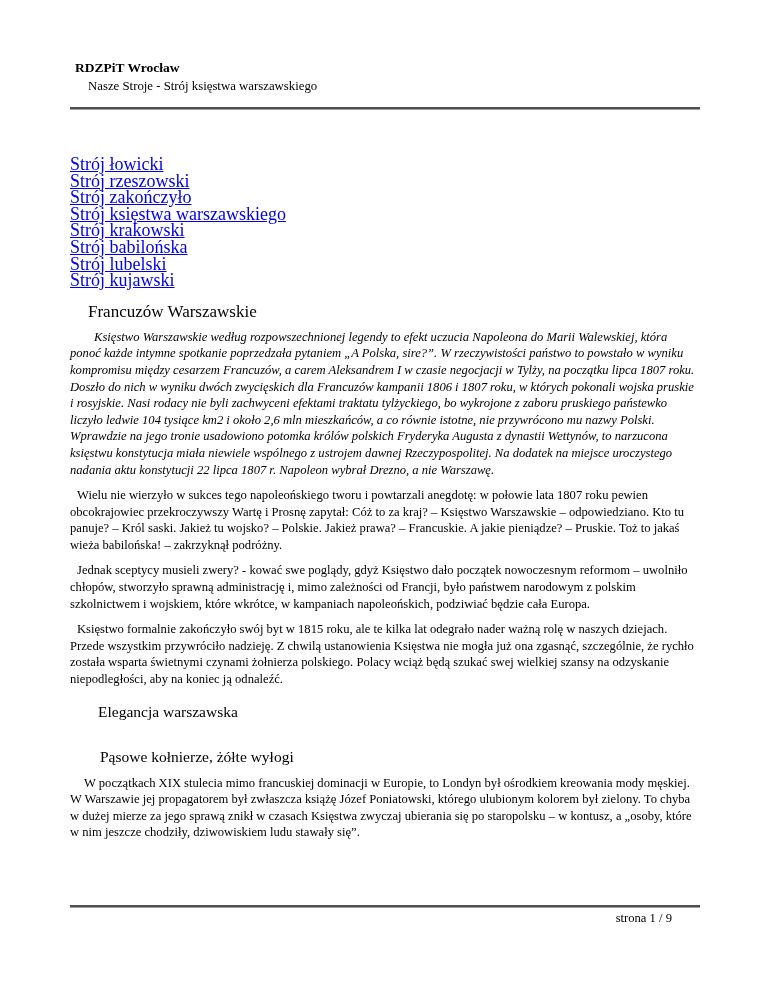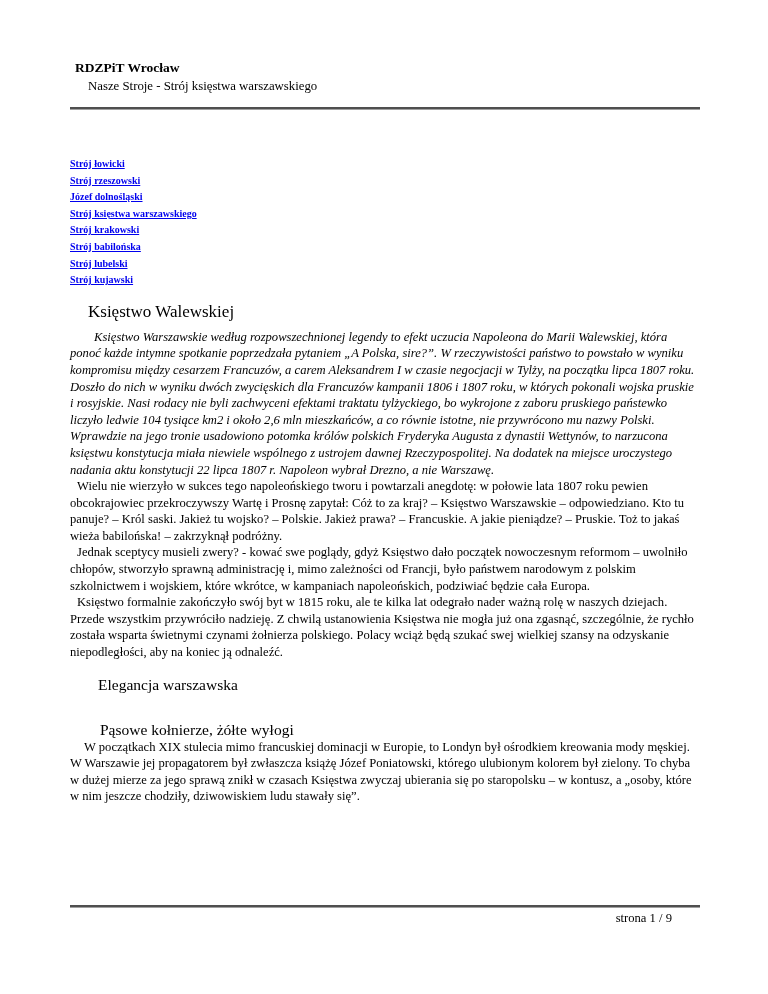--- a/index.html
+++ b/index.html
@@ -34,23 +34,22 @@
   .rule {
     height:3px;
     border:none;
     background:#a0a0a0;
     border-top:2px solid #4f4f4f;
     margin-top:13px;
   }
   
   .nav-links {
     margin-top:46px;
-    font-size:10px;
+    font-size:18px;
     line-height:16.6px;
-    font-weight:bold;
   }
   .nav-links a {
     display:table;
     color:#0000EE;
     text-decoration:underline;
     cursor:pointer;
   }
   
   .h1 {
     font-size:17px;
@@ -67,20 +66,21 @@
   .h3 {
     font-size:15.5px;
     font-weight:normal;
     line-height:19px;
     margin:26px 0 0 30px;
   }
   
   .para {
     font-size:12.6px;
     line-height:16.6px;
+    margin-top:9px;
     text-align:left;
   }
   .para.first { margin-top:8px; text-indent:24px;font-style:italic; }
   .para.ind-sm { text-indent:7px; }
   .para.ind-md { text-indent:14px; }
   
   .footer {
     position:absolute;
     left:70px; right:68px; top:905px;
   }
@@ -101,30 +101,30 @@
   <header>
     <div class="org-title">RDZPiT Wrocław</div>
     <div class="doc-subtitle">Nasze Stroje - Strój księstwa warszawskiego</div>
   </header>
 
   <hr class="rule">
 
   <nav class="nav-links">
     <a href="#">Strój łowicki</a>
     <a href="#">Strój rzeszowski</a>
-    <a href="#">Józef dolnośląski</a>
+    <a href="#">Strój zakończyło</a>
     <a href="#">Strój księstwa warszawskiego</a>
     <a href="#">Strój krakowski</a>
     <a href="#">Strój babilońska</a>
     <a href="#">Strój lubelski</a>
     <a href="#">Strój kujawski</a>
   </nav>
 
   <main>
-    <div class="h1">Księstwo Walewskiej</div>
+    <div class="h1">Francuzów Warszawskie</div>
 
     <p class="para first">Księstwo Warszawskie według rozpowszechnionej legendy  to efekt uczucia Napoleona do Marii Walewskiej, która ponoć każde intymne  spotkanie poprzedzała pytaniem „A Polska, sire?”. W rzeczywistości państwo to  powstało w wyniku kompromisu między cesarzem Francuzów, a carem Aleksandrem  I w czasie negocjacji w Tylży, na początku lipca 1807 roku. Doszło  do nich w wyniku dwóch zwycięskich dla Francuzów kampanii 1806 i 1807 roku,  w których pokonali wojska pruskie i rosyjskie. Nasi rodacy nie byli zachwyceni  efektami traktatu tylżyckiego, bo wykrojone z zaboru pruskiego państewko  liczyło ledwie 104 tysiące km2 i około 2,6 mln mieszkańców, a co równie istotne,  nie przywrócono mu nazwy Polski. Wprawdzie na jego tronie usadowiono potomka  królów polskich Fryderyka Augusta z dynastii Wettynów, to narzucona księstwu konstytucja miała niewiele wspólnego z ustrojem dawnej Rzeczypospolitej. Na dodatek  na miejsce uroczystego nadania aktu konstytucji 22 lipca 1807 r. Napoleon wybrał  Drezno, a nie Warszawę.</p>
     <p class="para ind-sm">Wielu nie wierzyło w sukces tego napoleońskiego tworu i powtarzali anegdotę: w połowie lata 1807 roku pewien obcokrajowiec przekroczywszy Wartę i Prosnę zapytał:  Cóż to za kraj? – Księstwo Warszawskie – odpowiedziano. Kto tu panuje? – Król saski.  Jakież tu wojsko? – Polskie. Jakież prawa? – Francuskie. A jakie pieniądze? – Pruskie. Toż to jakaś wieża babilońska! – zakrzyknął podróżny.</p>
     <p class="para ind-sm">Jednak sceptycy musieli zwery? - kować swe poglądy, gdyż Księstwo dało początek nowoczesnym reformom – uwolniło chłopów, stworzyło sprawną administrację i, mimo zależności od Francji, było państwem narodowym z polskim szkolnictwem i wojskiem, które wkrótce, w kampaniach napoleońskich, podziwiać będzie cała Europa.</p>
     <p class="para ind-sm">Księstwo formalnie zakończyło swój byt w 1815 roku, ale te kilka lat odegrało nader  ważną rolę w naszych dziejach. Przede wszystkim przywróciło nadzieję. Z chwilą ustanowienia Księstwa nie mogła już ona zgasnąć, szczególnie, że rychło została wsparta świetnymi czynami żołnierza polskiego. Polacy wciąż będą szukać swej wielkiej szansy na odzyskanie niepodległości, aby na koniec ją odnaleźć.</p>
 
     <div class="h2">Elegancja warszawska</div>
     <div class="h3">Pąsowe kołnierze, żółte wyłogi</div>
 
     <p class="para ind-md">W początkach XIX stulecia mimo francuskiej dominacji w Europie, to Londyn był ośrodkiem kreowania mody męskiej. W Warszawie jej propagatorem był zwłaszcza książę Józef Poniatowski, którego ulubionym kolorem był zielony. To chyba w dużej mierze za jego sprawą znikł w czasach Księstwa zwyczaj ubierania się po staropolsku – w kontusz, a „osoby, które w nim jeszcze chodziły, dziwowiskiem ludu stawały się”.</p>

